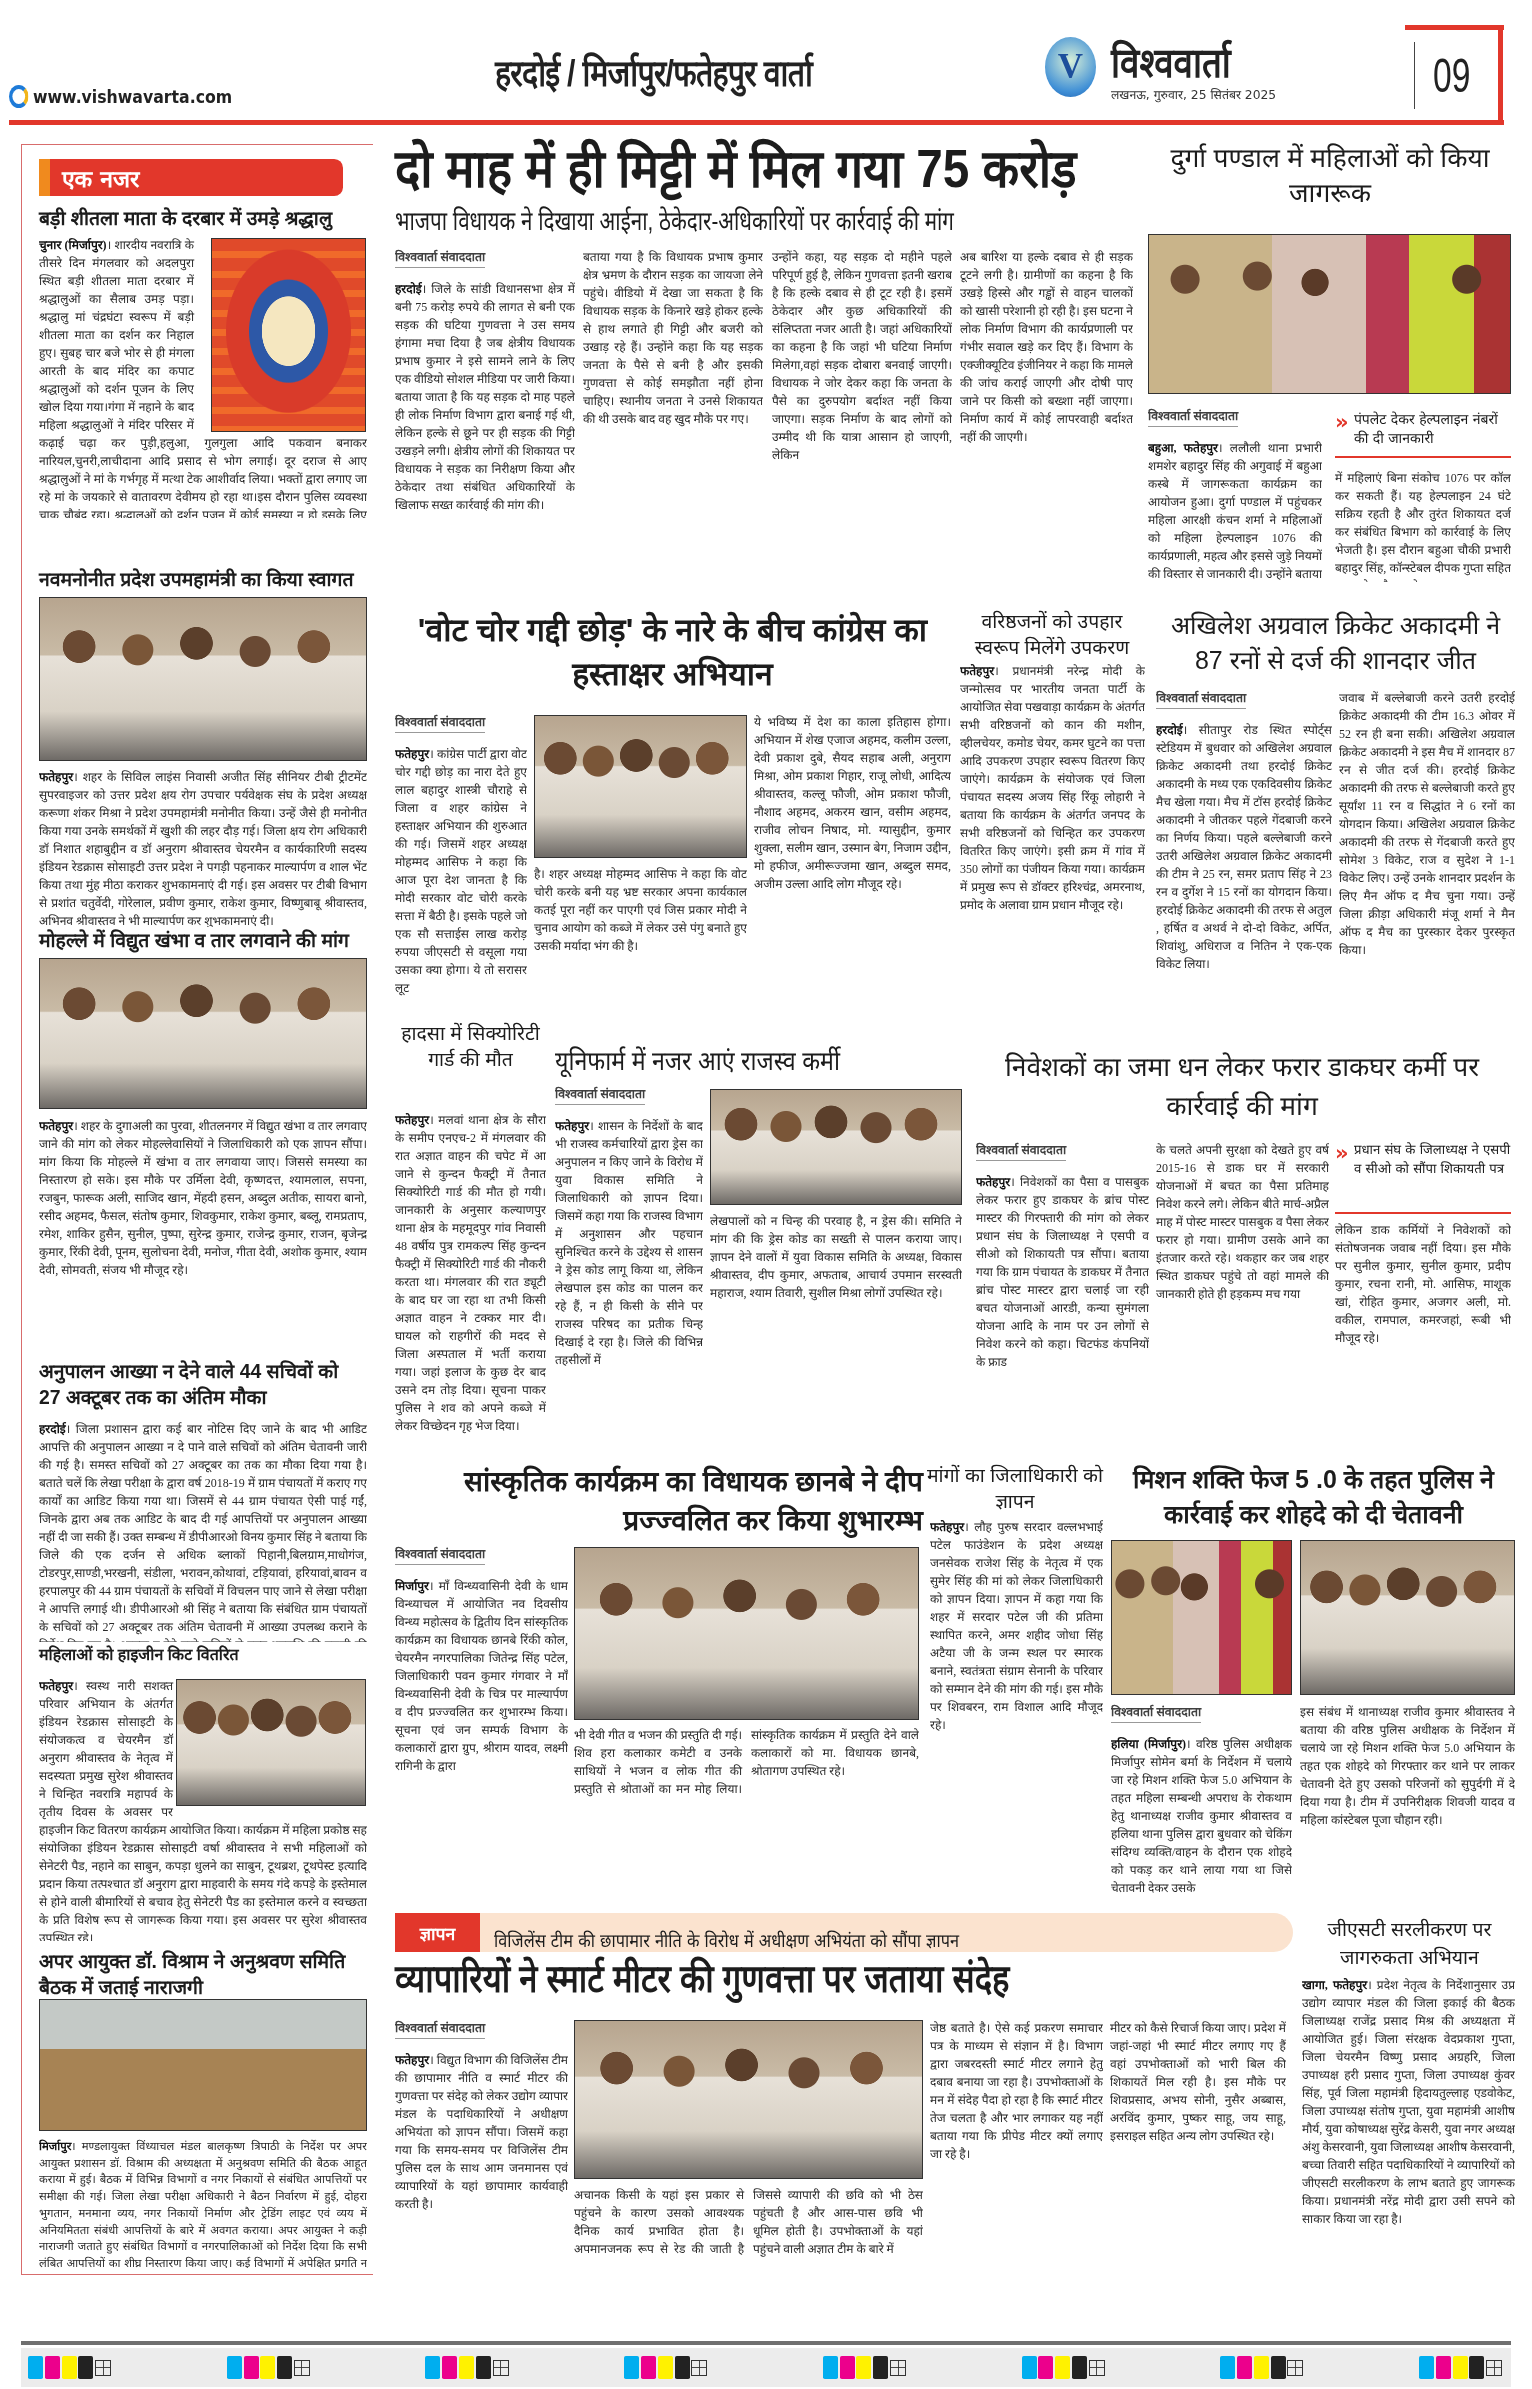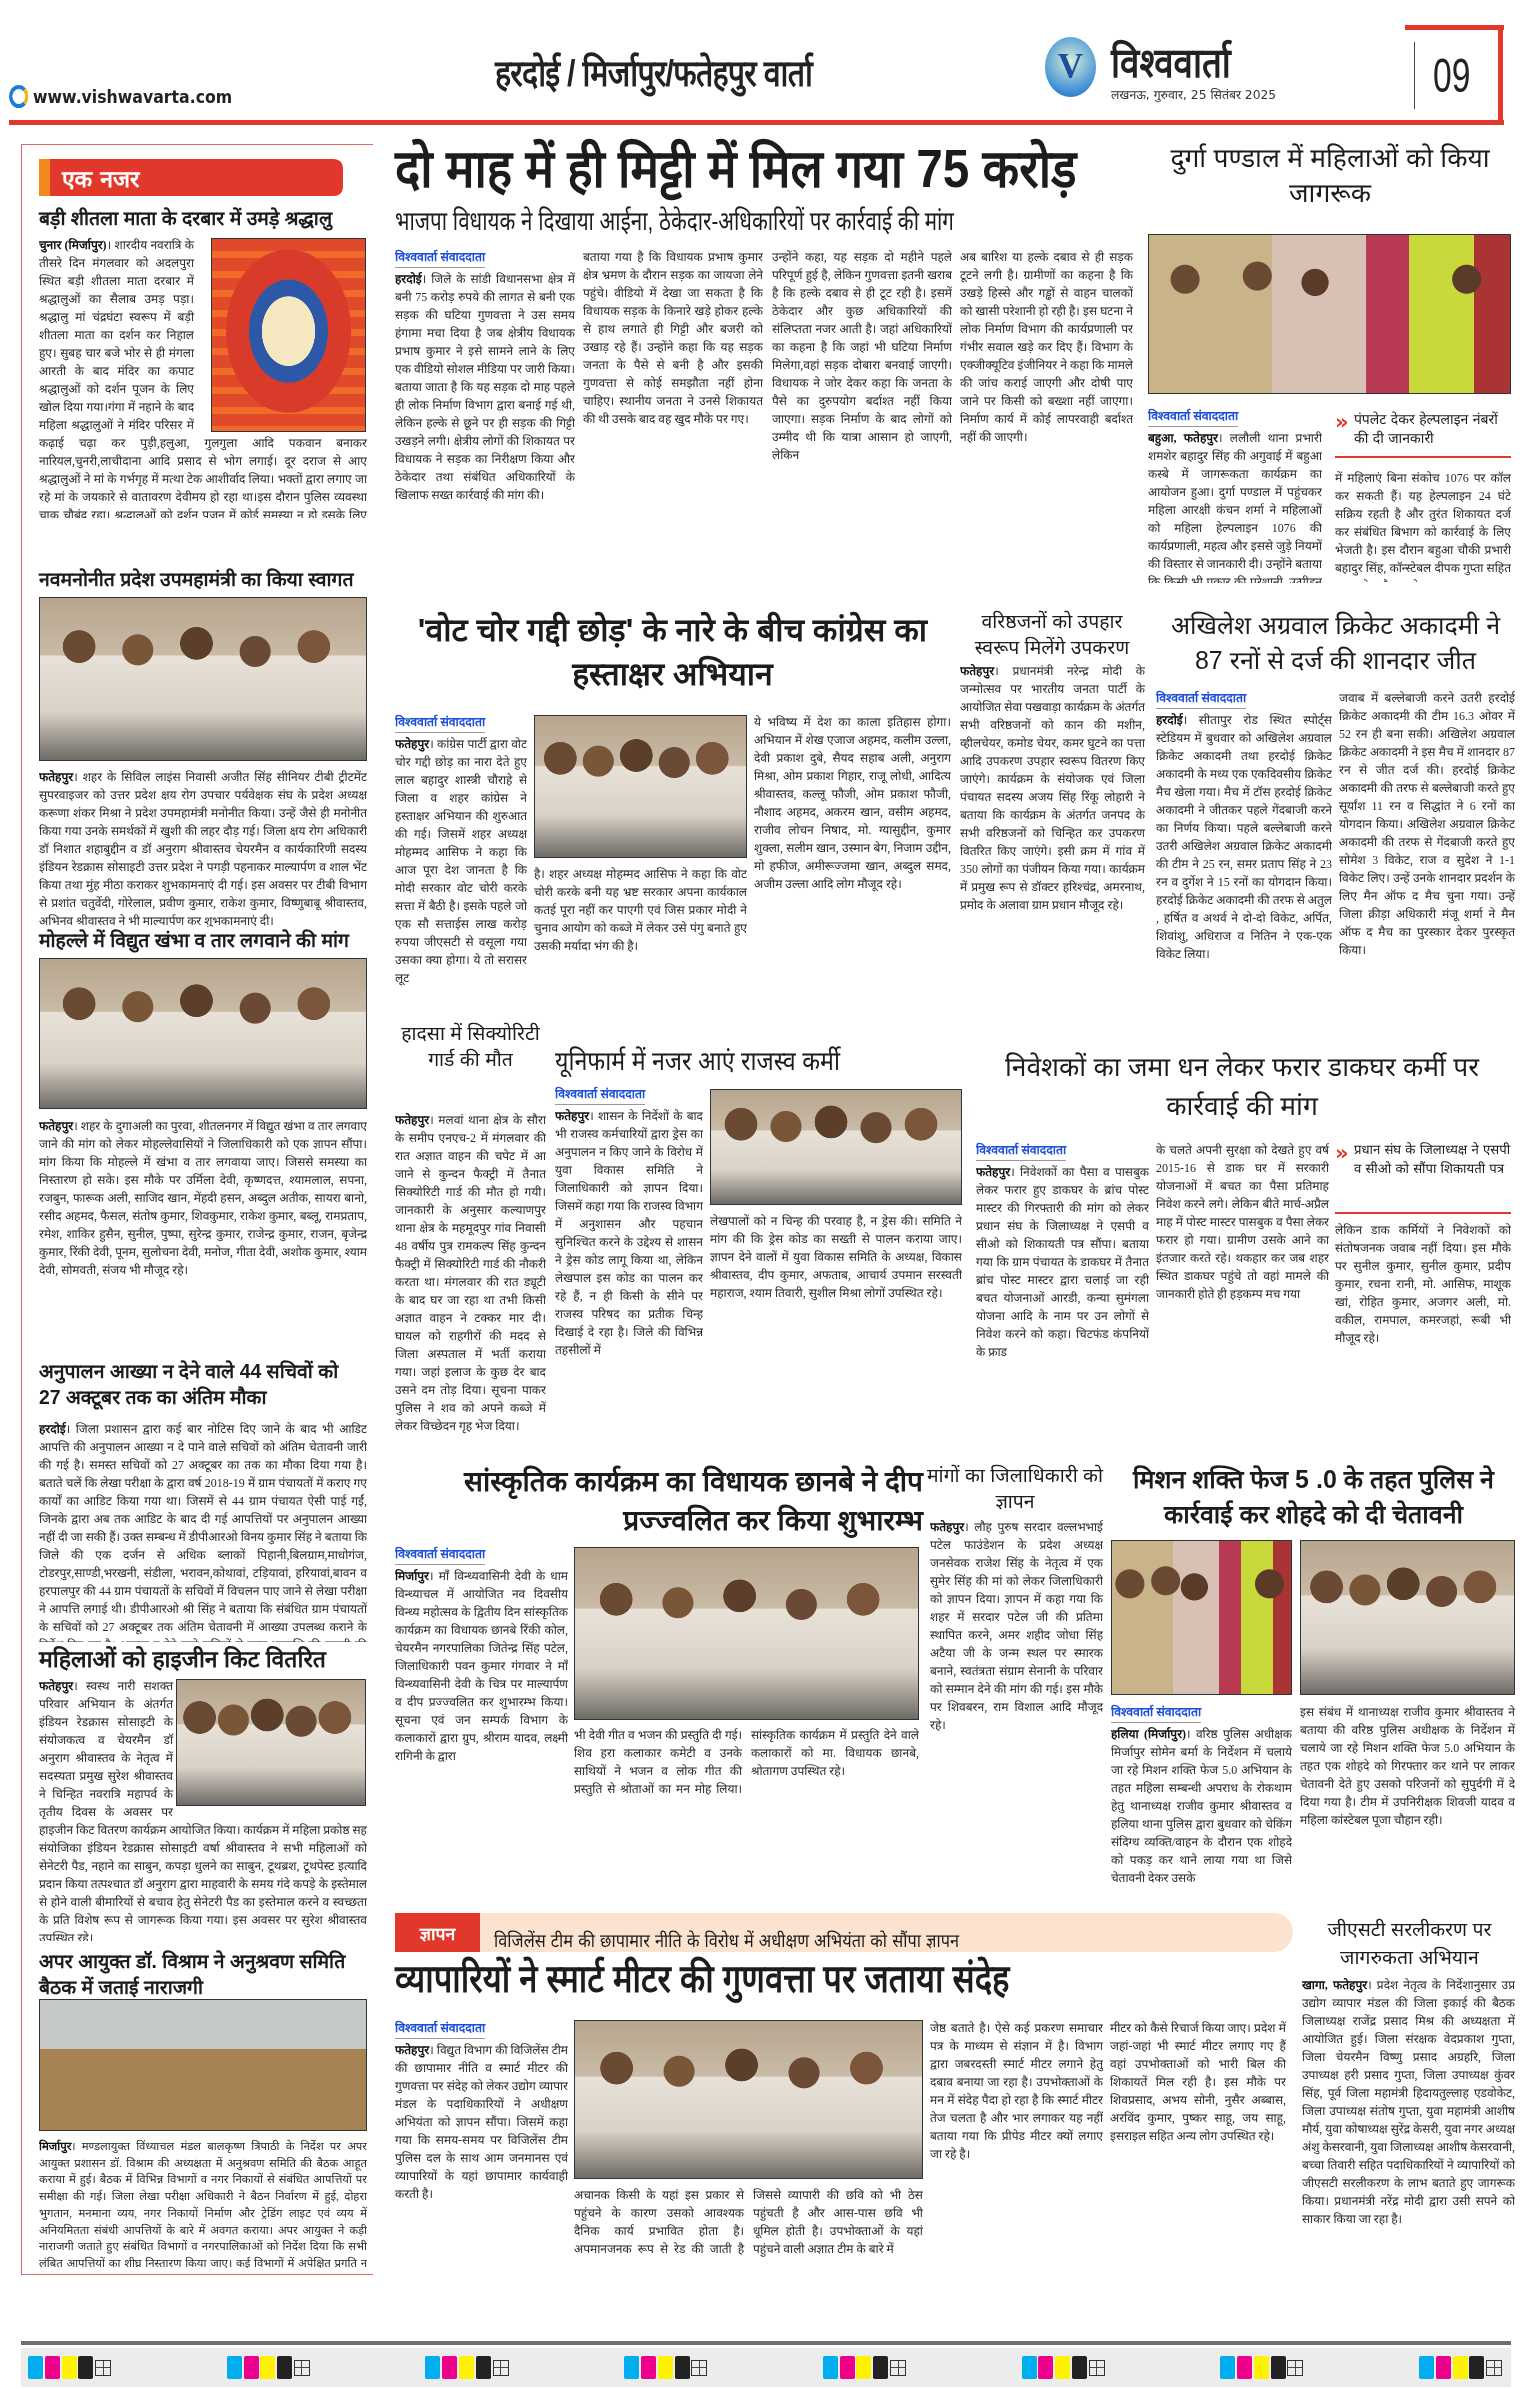--- a/index.html
+++ b/index.html
@@ -9,21 +9,21 @@
 .masthead-title{font-family:"Liberation Sans",sans-serif;font-size:37px;font-weight:bold;letter-spacing:-0.9px;color:#222;transform:scaleX(.82);transform-origin:left}
 .site-url{font-size:18.5px;font-weight:bold;color:#222;display:flex;align-items:center;gap:5.3px;transform:scaleX(.85);transform-origin:left}
 .ie-icon{width:23px;height:23px;border-radius:50%;border:4.4px solid #1e7bd8;border-right-color:#f2b51a;position:relative}
 .logo-circle{width:51px;height:60px;border-radius:50%;background:radial-gradient(circle at 50% 40%,#d8f0d8,#3f8fd6 70%,#1f5fae);display:flex;align-items:center;justify-content:center;font-weight:bold;color:#1d4f9c;font-size:35px;font-family:"Liberation Serif",serif}
 .logo-text{font-size:41px;font-weight:bold;color:#222;transform:scaleX(.85);transform-origin:left}
 .dateline{font-size:12.3px;color:#333}
 .page-no{font-size:48px;color:#222;font-family:"Liberation Sans",sans-serif;transform:scaleX(.7)}
 .redbar{background:#e2372b}
 .col-text{font-size:12px;line-height:18px;color:#2a2a2a;text-align:justify;font-family:"Liberation Serif",serif;overflow:hidden}
 .col-text b{color:#111}
-.byline{font-size:12.3px;font-weight:bold;border-bottom:1.8px solid #999;display:inline-block;padding-bottom:0.9px;margin-bottom:2px;color:#1d4ed8}
+.byline{font-size:12.3px;font-weight:bold;border-bottom:1.8px solid #999;display:inline-block;padding-bottom:0.9px;margin-bottom:12px;color:#404040}
 .hl{font-family:"Liberation Sans",sans-serif;font-weight:bold;color:#1c1c1c;line-height:1.05;transform-origin:left}
 .hl-c{text-align:center;transform-origin:center}
 .photo{overflow:hidden;border:0.9px solid #333}
 .ph-crowd{background:
  radial-gradient(circle at 12% 30%,#6b4a33 0 16px,transparent 16.7px),
  radial-gradient(circle at 30% 32%,#7a5638 0 15px,transparent 16px),
  radial-gradient(circle at 48% 28%,#5b3f2b 0 16px,transparent 16.7px),
  radial-gradient(circle at 66% 33%,#6a4a34 0 15px,transparent 16px),
  radial-gradient(circle at 84% 30%,#7b563a 0 16px,transparent 16.7px),
  linear-gradient(180deg,#b7a58f 0%,#c9bba6 35%,#e7e1d8 36%,#d9d2c6 70%,#6e6a66 100%)}
@@ -95,21 +95,21 @@
 <div class="abs photo ph-crowd" style="left:39px;top:958px;width:328px;height:151px"></div>
 <div class="abs col-text" style="left:39px;top:1117px;width:328px;height:231px">
   <b>फतेहपुर</b><span>। शहर के दुगाअली का पुरवा, शीतलनगर में विद्युत खंभा व तार लगवाए जाने की मांग को लेकर मोहल्लेवासियों ने जिलाधिकारी को एक ज्ञापन सौंपा। मांग किया कि मोहल्ले में खंभा व तार लगवाया जाए। जिससे समस्या का निस्तारण हो सके। इस मौके पर उर्मिला देवी, कृष्णदत्त, श्यामलाल, सपना, रजबुन, फारूक अली, साजिद खान, मेंहदी हसन, अब्दुल अतीक, सायरा बानो, रसीद अहमद, फैसल, संतोष कुमार, शिवकुमार, राकेश कुमार, बब्लू, रामप्रताप, रमेश, शाकिर हुसैन, सुनील, पुष्पा, सुरेन्द्र कुमार, राजेन्द्र कुमार, राजन, बृजेन्द्र कुमार, रिंकी देवी, पूनम, सुलोचना देवी, मनोज, गीता देवी, अशोक कुमार, श्याम देवी, सोमवती, संजय भी मौजूद रहे।</span>
 </div>
 
 <div class="abs hl" style="left:39px;top:1358px;font-size:19.4px;width:326px;line-height:26.4px">अनुपालन आख्या न देने वाले 44 सचिवों को 27 अक्टूबर तक का अंतिम मौका</div>
 <div class="abs col-text" style="left:39px;top:1420px;width:328px;height:222px">
   <b>हरदोई</b><span>। जिला प्रशासन द्वारा कई बार नोटिस दिए जाने के बाद भी आडिट आपत्ति की अनुपालन आख्या न दे पाने वाले सचिवों को अंतिम चेतावनी जारी की गई है। समस्त सचिवों को 27 अक्टूबर का तक का मौका दिया गया है। बताते चलें कि लेखा परीक्षा के द्वारा वर्ष 2018-19 में ग्राम पंचायतों में कराए गए कार्यों का आडिट किया गया था। जिसमें से 44 ग्राम पंचायत ऐसी पाई गईं, जिनके द्वारा अब तक आडिट के बाद दी गई आपत्तियों पर अनुपालन आख्या नहीं दी जा सकी हैं। उक्त सम्बन्ध में डीपीआरओ विनय कुमार सिंह ने बताया कि जिले की एक दर्जन से अधिक ब्लाकों पिहानी,बिलग्राम,माधोगंज, टोडरपुर,साण्डी,भरखनी, संडीला, भरावन,कोथावां, टड़ियावां, हरियावां,बावन व हरपालपुर की 44 ग्राम पंचायतों के सचिवों में विचलन पाए जाने से लेखा परीक्षा ने आपत्ति लगाई थी। डीपीआरओ श्री सिंह ने बताया कि संबंधित ग्राम पंचायतों के सचिवों को 27 अक्टूबर तक अंतिम चेतावनी में आख्या उपलब्ध कराने के निर्देश दिए गए है। आख्या न देने वाले सचिवों से उक्त धनराशि की वसूली की जाएगी।</span>
 </div>
 
-<div class="abs hl" style="left:39px;top:1647px;font-size:23px;width:335px">महिलाओं को हाइजीन किट वितरित</div>
+<div class="abs hl" style="left:39px;top:1647px;font-size:16px;width:335px">महिलाओं को हाइजीन किट वितरित</div>
 <div class="abs photo ph-crowd" style="left:176px;top:1679px;width:190px;height:127px"></div>
 <div class="abs col-text" style="left:39px;top:1677px;width:328px;height:264px">
   <div style="float:right;width:194px;height:130px"></div>
   <b>फतेहपुर</b><span>। स्वस्थ नारी सशक्त परिवार अभियान के अंतर्गत इंडियन रेडक्रास सोसाइटी के संयोजकत्व व चेयरमैन डॉ अनुराग श्रीवास्तव के नेतृत्व में सदस्यता प्रमुख सुरेश श्रीवास्तव ने चिन्हित नवरात्रि महापर्व के तृतीय दिवस के अवसर पर हाइजीन किट वितरण कार्यक्रम आयोजित किया। कार्यक्रम में महिला प्रकोष्ठ सह संयोजिका इंडियन रेडक्रास सोसाइटी वर्षा श्रीवास्तव ने सभी महिलाओं को सेनेटरी पैड, नहाने का साबुन, कपड़ा धुलने का साबुन, टूथब्रश, टूथपेस्ट इत्यादि प्रदान किया तत्पश्चात डॉ अनुराग द्वारा माहवारी के समय गंदे कपड़े के इस्तेमाल से होने वाली बीमारियों से बचाव हेतु सेनेटरी पैड का इस्तेमाल करने व स्वच्छता के प्रति विशेष रूप से जागरूक किया गया। इस अवसर पर सुरेश श्रीवास्तव उपस्थित रहे।</span>
 </div>
 
 <div class="abs hl" style="left:39px;top:1948px;font-size:19.4px;width:326px;line-height:26.4px">अपर आयुक्त डॉ. विश्राम ने अनुश्रवण समिति बैठक में जताई नाराजगी</div>
 <div class="abs photo ph-meeting" style="left:39px;top:1999px;width:328px;height:132px"></div>
 <div class="abs col-text" style="left:39px;top:2138px;width:328px;height:130px;font-size:11.4px;line-height:16.7px">
   <b>मिर्जापुर</b><span>। मण्डलायुक्त विंध्याचल मंडल बालकृष्ण त्रिपाठी के निर्देश पर अपर आयुक्त प्रशासन डॉ. विश्राम की अध्यक्षता में अनुश्रवण समिति की बैठक आहूत कराया में हुई। बैठक में विभिन्न विभागों व नगर निकायों से संबंधित आपत्तियों पर समीक्षा की गई। जिला लेखा परीक्षा अधिकारी ने बैठन निर्वारण में हुई, दोहरा भुगतान, मनमाना व्यय, नगर निकायों निर्माण और ट्रेडिंग लाइट एवं व्यय में अनियमितता संबंधी आपत्तियों के बारे में अवगत कराया। अपर आयुक्त ने कड़ी नाराजगी जताते हुए संबंधित विभागों व नगरपालिकाओं को निर्देश दिया कि सभी लंबित आपत्तियों का शीघ्र निस्तारण किया जाए। कई विभागों में अपेक्षित प्रगति न होने पर कई विसंगतियों पर अधिक आपत्तियां लंबित पाई गई, जिन्हे निस्तारण के लिए एक माह का समय दिया गया।</span>

